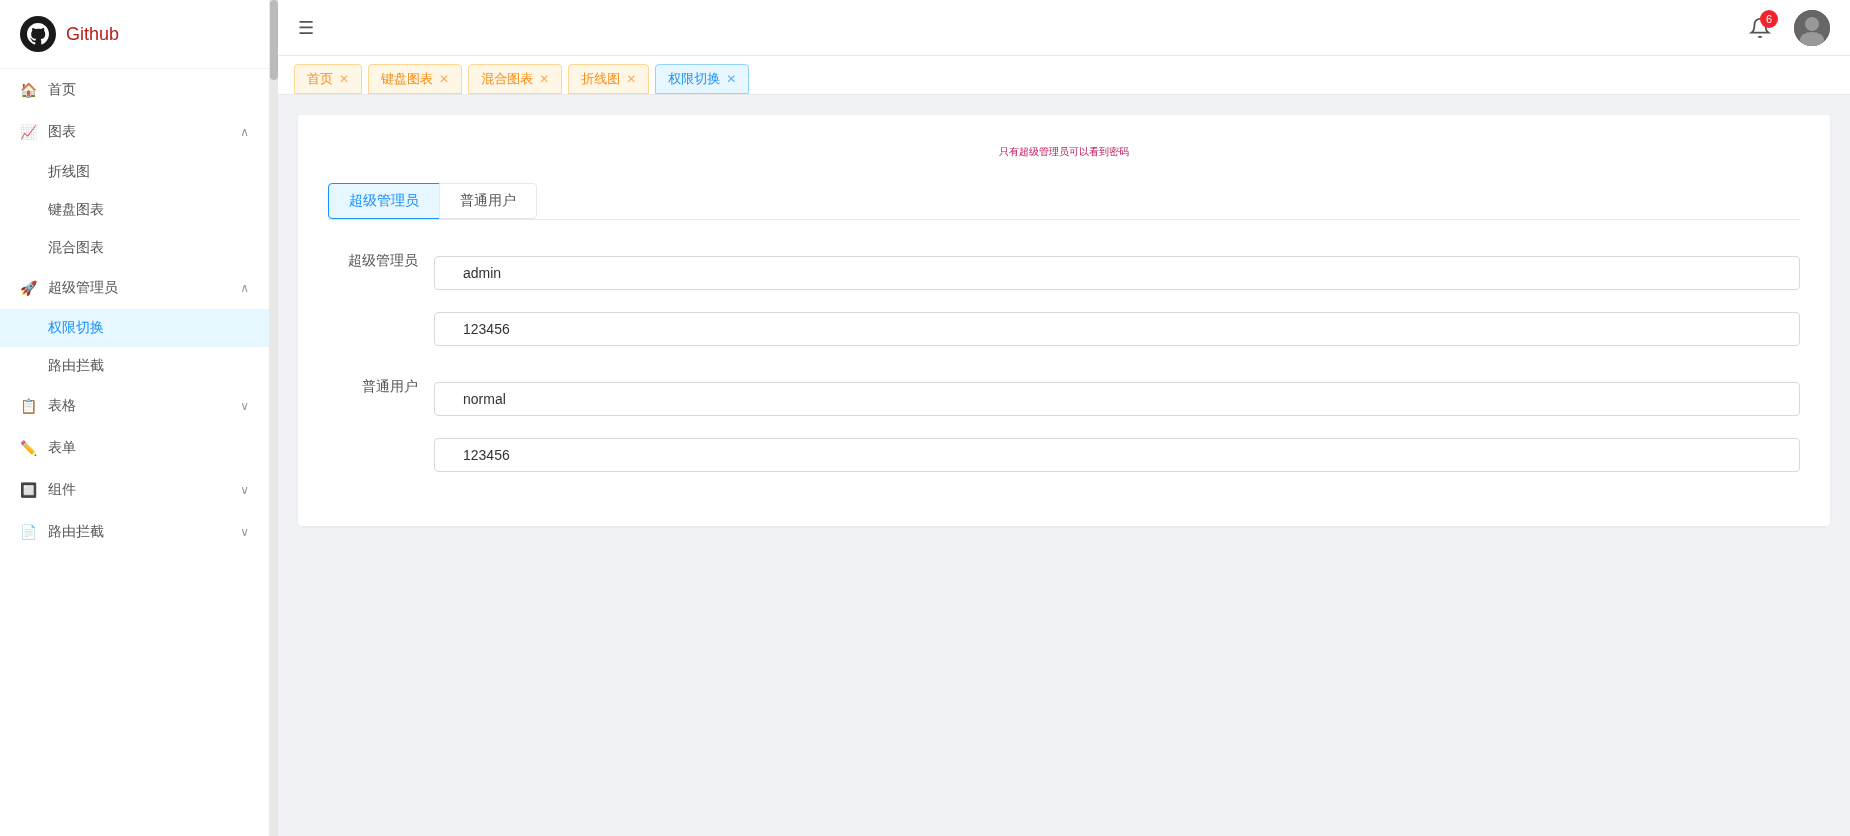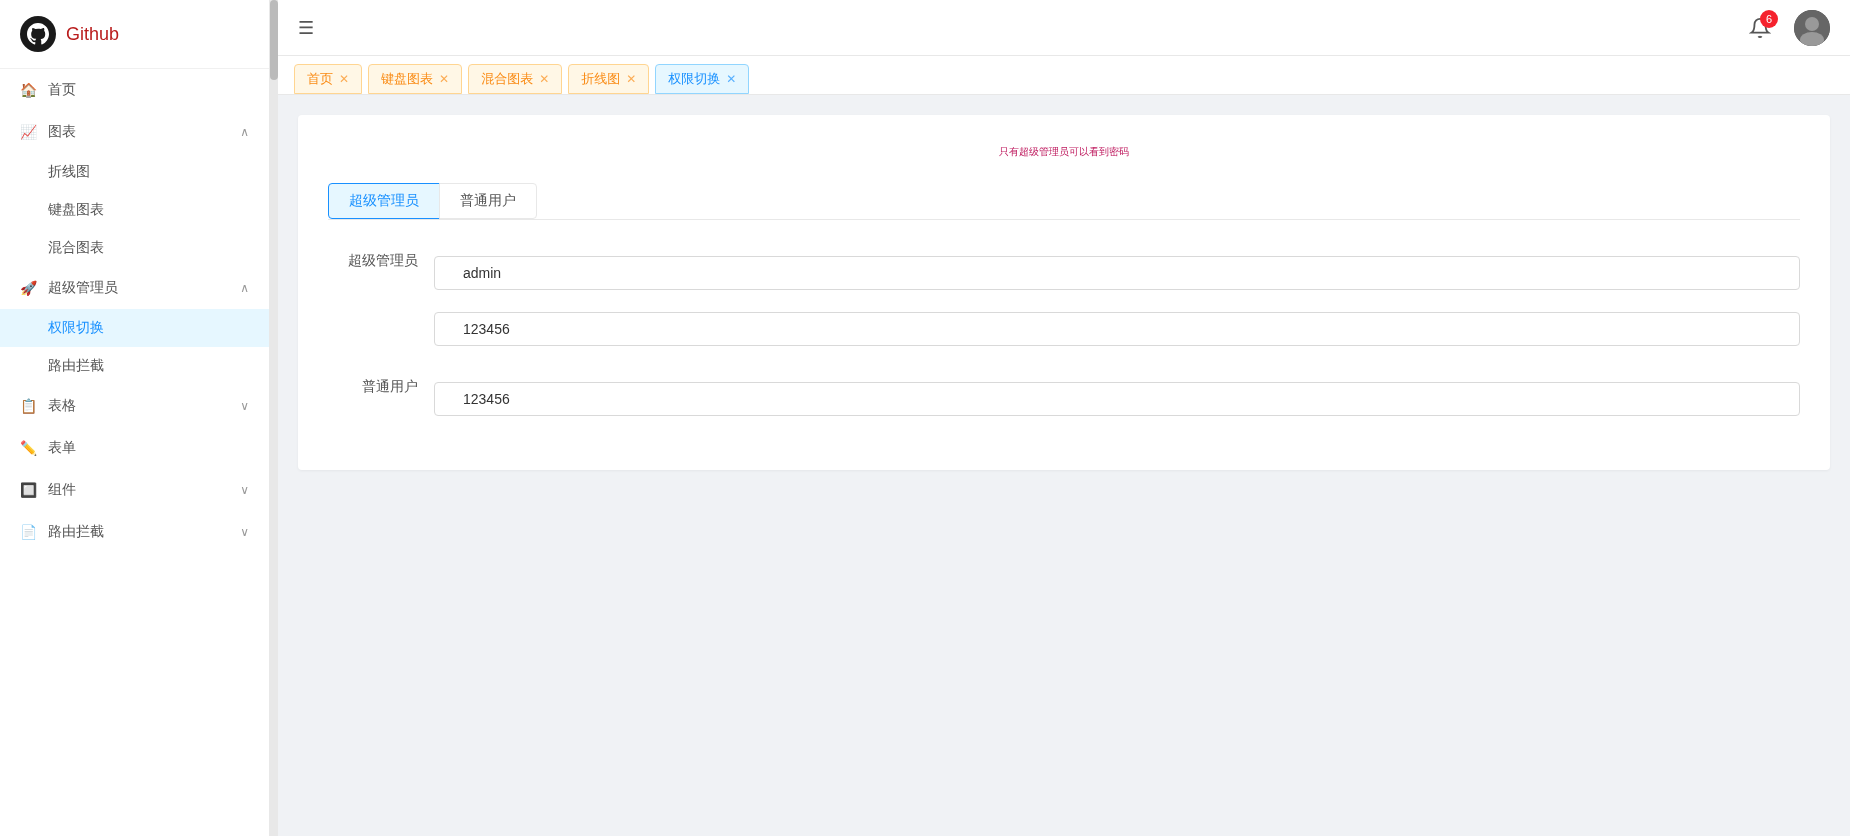--- a/index.html
+++ b/index.html
@@ -361,19 +361,20 @@
             <input class="form-input" type="text" value="admin" style="">
             <input class="form-input" type="text" value="123456" style="">
           </div>
         </div>
       </div>
 
       <div class="form-section">
         <div class="form-row">
           <div class="form-label">普通用户</div>
           <div class="form-fields">
+            <input class="form-input" type="text" value="normal" style="">
             <input class="form-input" type="text" value="123456" style="">
           </div>
         </div>
       </div>
     </div>
   </div>
 </div>
 
 </body></html>

